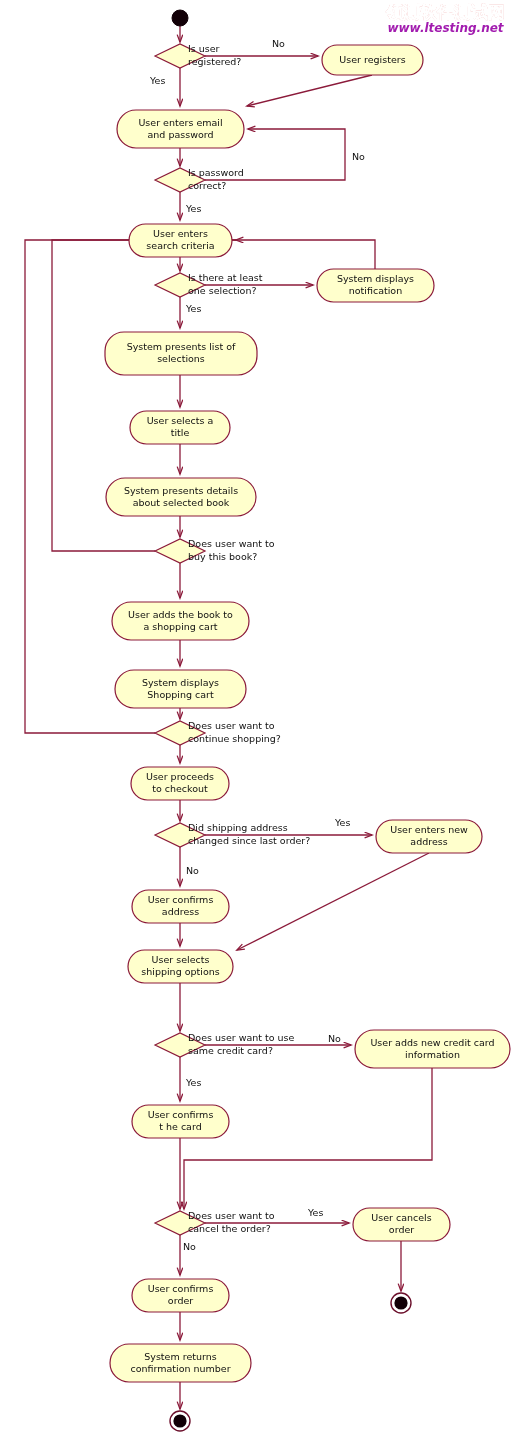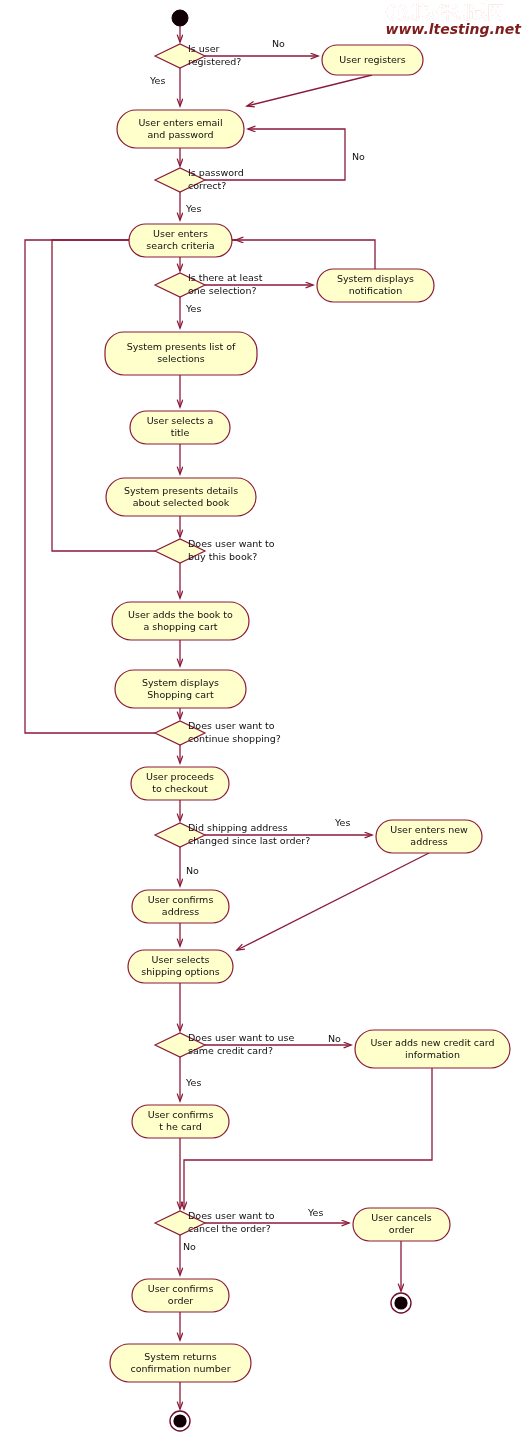--- a/index.html
+++ b/index.html
@@ -71,42 +71,43 @@
     stroke: #6B0F2B;
     stroke-width: 1.4;
   }
   .final-inner {
     fill: #120007;
     stroke: none;
   }
   
   #watermark {
     position: absolute;
-    right: 4px;
+    right: 20px;
     top: 4px;
+    text-align: center;
     line-height: 1.05;
     user-select: none;
   }
   #watermark .wm-cn {
     font-family: "DejaVu Sans", "Liberation Sans", sans-serif;
     font-size: 17px;
     font-weight: bold;
     color: #D32020;
     letter-spacing: 0px;
     -webkit-text-stroke: 0.7px #ffffff;
     text-shadow:
        1px 0 0 #fff, -1px 0 0 #fff, 0 1px 0 #fff, 0 -1px 0 #fff,
        1px 1px 0 #fff, -1px -1px 0 #fff, 1px -1px 0 #fff, -1px 1px 0 #fff;
   }
   #watermark .wm-url {
     font-family: "DejaVu Sans", "Liberation Sans", sans-serif;
-    font-size: 14px;
+    font-size: 12px;
     font-weight: bold;
     font-style: italic;
-    color: #7f1d1d;
+    color: #a21caf;
     text-shadow:
        1px 0 0 #fff, -1px 0 0 #fff, 0 1px 0 #fff, 0 -1px 0 #fff,
        1px 1px 0 #fff, -1px -1px 0 #fff, 1px -1px 0 #fff, -1px 1px 0 #fff;
   }
 </style>
 </head>
 <body>
 
 <div id="diagram-root">
   <svg id="uml-canvas" viewBox="0 0 525 1443" xmlns="http://www.w3.org/2000/svg">

